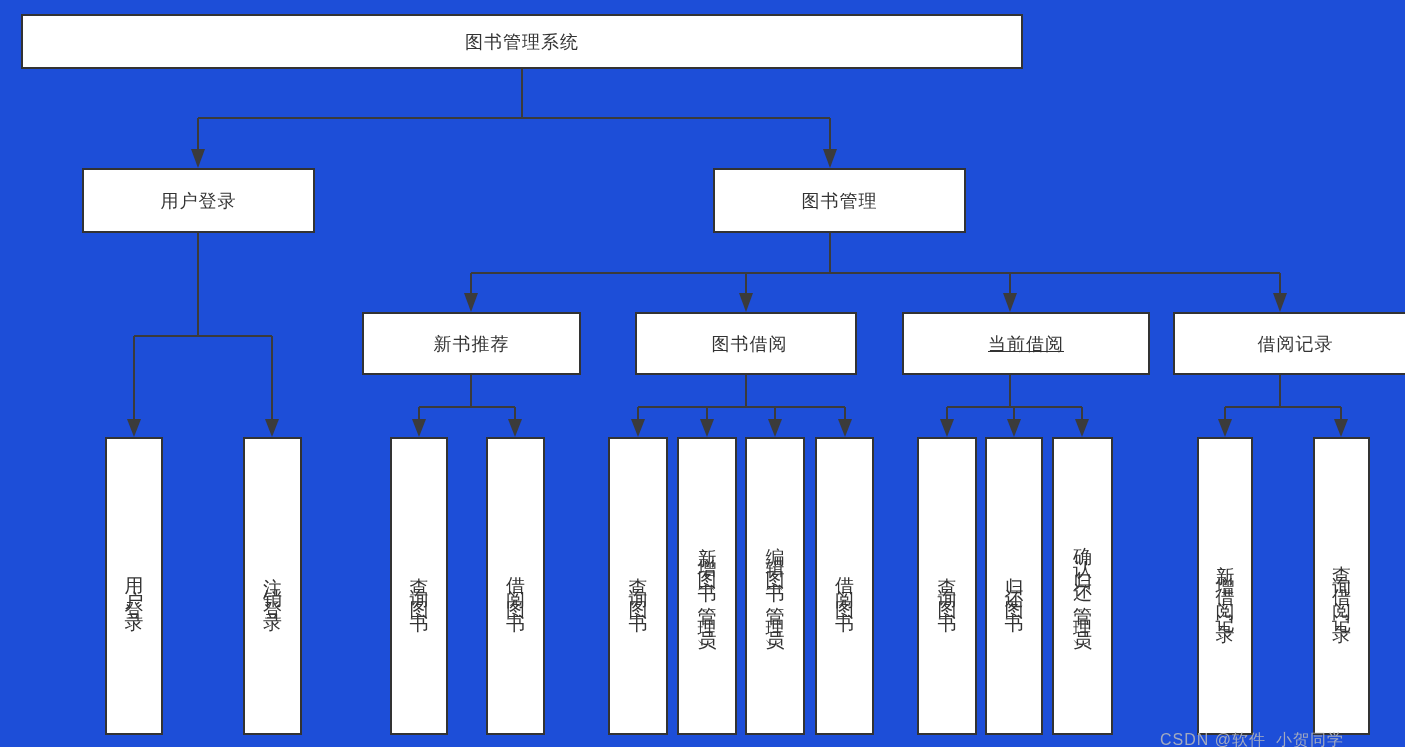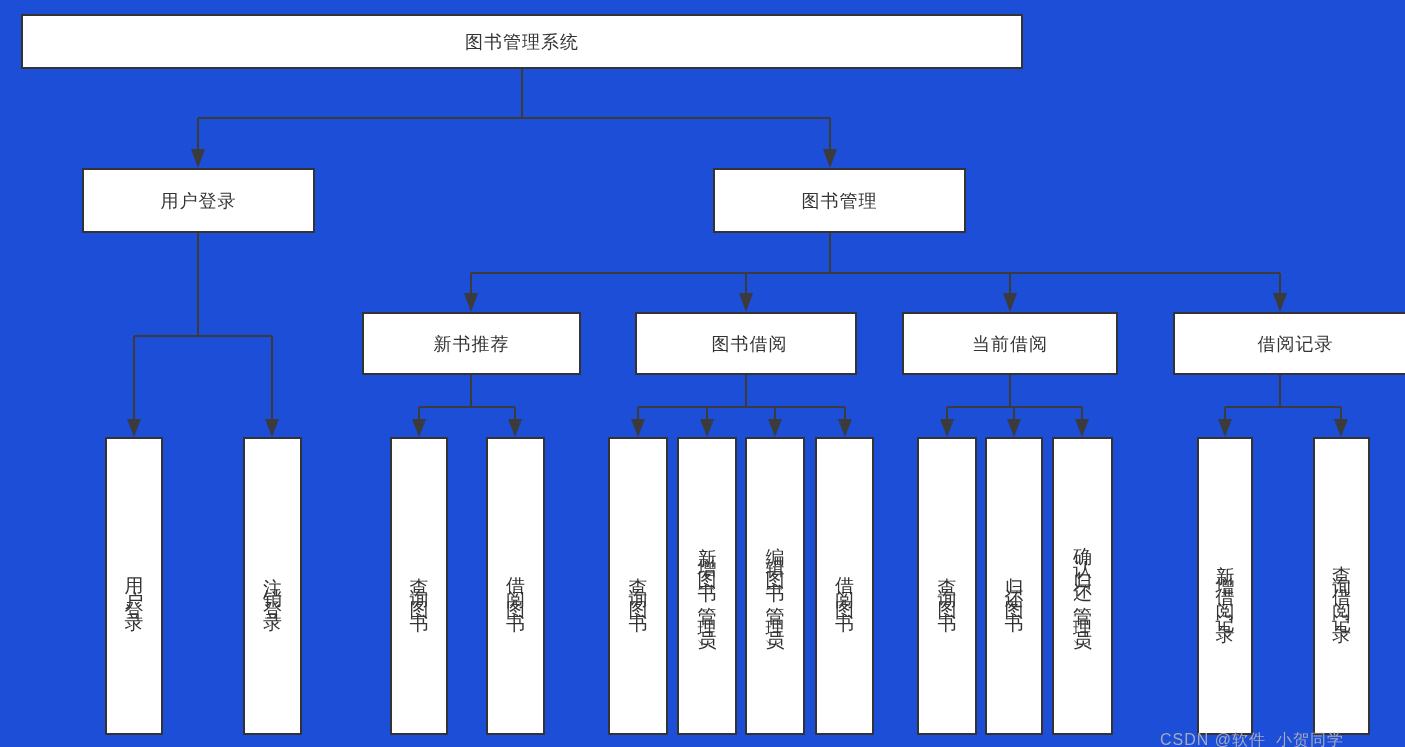--- a/index.html
+++ b/index.html
@@ -22,21 +22,21 @@
     color:#333333;
     z-index:2;
   }
   .hnode{font-size:18px;letter-spacing:1px;}
   .root{left:21px;top:14px;width:1002px;height:55px;}
   .l2a{left:82px;top:168px;width:233px;height:65px;}
   .l2b{left:713px;top:168px;width:253px;height:65px;}
   .l3{top:312px;height:63px;}
   .l3a{left:362px;width:219px;}
   .l3b{left:635px;width:222px;padding-left:7px;}
-  .l3c{left:902px;width:216px;}
+  .l3c{left:902px;width:248px;text-decoration:underline;}
   .l3d{left:1173px;width:245px;}
   .leaf{top:437px;height:298px;}
   .vtext{
     writing-mode:vertical-rl;
     text-orientation:mixed;
     font-size:19px;
     letter-spacing:12px;
     color:#333333;
     white-space:nowrap;
   }

